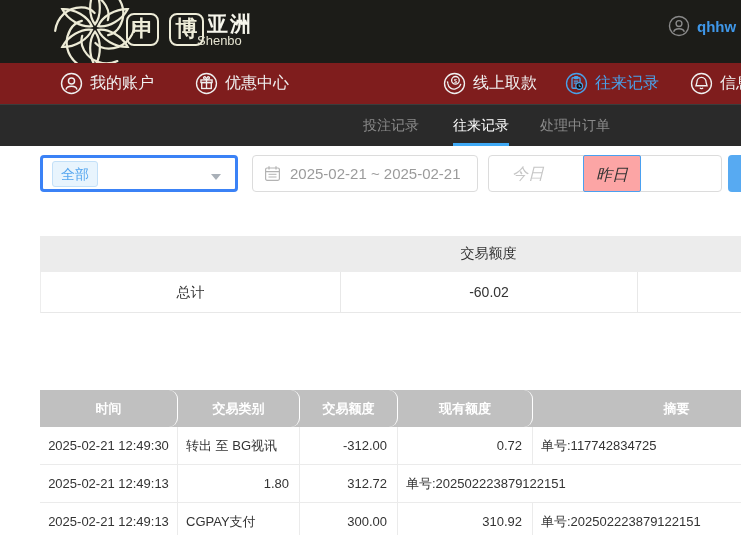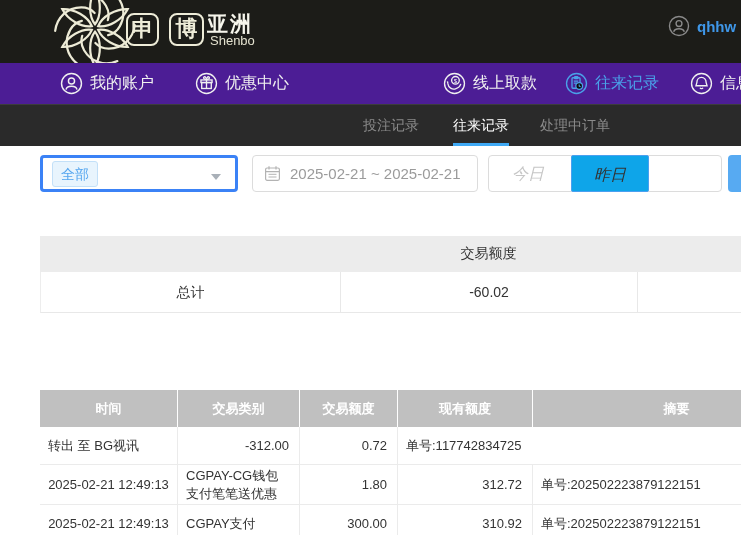--- a/index.html
+++ b/index.html
@@ -8,26 +8,26 @@
   .viewport { position:relative; width:741px; height:535px; overflow:hidden; background:#fff; }
 
   
   .topbar { position:absolute; left:0; top:0; width:100%; height:63px; background:#1c1c18; overflow:hidden; }
   .flower { position:absolute; left:49px; top:-18px; }
   .brand-box { position:absolute; top:13px; height:33px; border:2px solid #eeecd8; border-radius:8px;
                color:#eeecd8; font-size:22px; line-height:28px; text-align:center; font-weight:700; }
   .box1 { left:126px; width:33px; }
   .box2 { left:169px; width:35px; }
   .brand-region { position:absolute; left:207px; top:10px; color:#f7f6ec; font-size:21px; font-weight:700; letter-spacing:2px; }
-  .brand-latin  { position:absolute; left:210px; top:33px; color:#e4e2cf; font-size:13px; }
+  .brand-latin  { position:absolute; left:197px; top:33px; color:#e4e2cf; font-size:13px; }
   .user-box { position:absolute; left:668px; top:15px; display:flex; align-items:center; gap:7px; }
   .user-name { color:#3f97e8; font-size:15px; font-weight:700; white-space:nowrap; }
 
   
-  .mainnav { position:absolute; left:0; top:63px; width:100%; height:41px; background:#4c1d95; }
+  .mainnav { position:absolute; left:0; top:63px; width:100%; height:41px; background:#7f1d1d; }
   .nav-item { position:absolute; top:0; height:41px; display:flex; align-items:center; gap:7px;
               color:#f0f0f0; font-size:16px; font-weight:500; white-space:nowrap; cursor:pointer; }
   .nav-item.active { color:#4aa0e8; }
 
   
   .tabbar { position:absolute; left:0; top:104px; width:100%; height:42px; background:#2a2a2a; border-top:1px solid #3c3c3c;text-align:center; }
   .tab { position:absolute; top:0; height:41px; line-height:40px; font-size:14px; color:#8b8b8b; cursor:pointer; }
   .tab.active { color:#ffffff; }
   .tab.active::after { content:""; position:absolute; left:0; right:0; bottom:0; height:3px; background:#3fa9f5; }
 
@@ -38,37 +38,37 @@
               color:#54a5ef; font-size:14px; line-height:18px; }
   .caret { position:absolute; right:14px; top:16px; width:0; height:0;
            border-left:5px solid transparent; border-right:5px solid transparent; border-top:6px solid #a9b0b8; }
   .datepicker { position:absolute; left:252px; top:155px; width:226px; height:37px; background:#fff;
                 border:1px solid #dcdcdc; border-radius:4px; display:flex; align-items:center; gap:9px;
                 padding-left:11px; cursor:pointer; }
   .date-text { color:#9b9b9b; font-size:15px; white-space:nowrap; }
   .quick-group { position:absolute; left:488px; top:155px; width:234px; height:37px; background:#fff;
                  border:1px solid #dcdcdc; border-radius:4px; display:flex; }
   .quick-btn { width:78px; height:35px; line-height:35px; text-align:center; font-size:16px; color:#c6c6c6; cursor:pointer;font-style:italic; }
-  .quick-btn.active { position:relative; width:78px; height:37px; line-height:37px; margin:-1px 4px;
-                      border:1px solid #4aa0f0; border-radius:2px; color:#333; background:#0ea5e9; z-index:2; }
+  .quick-btn.active { position:relative; width:58px; height:37px; line-height:37px; margin:-1px 16px;
+                      border:1px solid #4aa0f0; border-radius:2px; color:#333; background:#fca5a5; z-index:2; }
   .search-btn { position:absolute; left:728px; top:155px; width:60px; height:37px; background:#57aaf2;
                 border:none; border-radius:4px; cursor:pointer; }
 
   
   .summary { position:absolute; left:40px; top:236px; width:780px; font-size:14px; color:#333; }
   .summary .hdr { display:grid; grid-template-columns:300px 297px 183px; height:36px; background:#ececec; align-items:center; }
   .summary .hdr div { text-align:center; }
   .summary .bdy { display:grid; grid-template-columns:300px 297px 183px; height:41px; align-items:center;
                   border-bottom:1px solid #e8e8e8; border-left:1px solid #ededed; }
   .summary .bdy div { text-align:center; height:100%; line-height:40px; border-right:1px solid #e8e8e8; }
 
   
   .dtable { position:absolute; left:40px; top:390px; width:780px; font-size:13px; color:#333; }
   .dt-hdr { display:grid; grid-template-columns:138px 122px 98px 135px 287px; height:37px; background:#c0c0c0; }
-  .dt-hdr div { color:#fff; font-weight:700; text-align:center; line-height:37px; border-right:1px solid #fff; }
+  .dt-hdr div { color:#fff; font-weight:700; text-align:center; line-height:37px; border-right:1px solid #fff;border-radius:9px; }
   .dt-hdr div:last-child { border-right:none; }
   .dt-row { display:grid; grid-template-columns:138px 122px 98px 135px 287px; min-height:38px;
             border-bottom:1px solid #ebebeb; background:#fff; }
   .dt-row div { display:flex; align-items:center; border-right:1px solid #ebebeb; padding:2px 8px; line-height:1.35; }
   .dt-row div:last-child { border-right:none; }
   .c-time { justify-content:center; white-space:nowrap; }
   .c-type { justify-content:flex-start; }
   .c-amt, .c-bal { justify-content:flex-end; padding-right:10px !important; white-space:nowrap; }
   .c-memo { justify-content:flex-start; white-space:nowrap; }
 
@@ -222,28 +222,28 @@
 
   <div class="dtable">
     <div class="dt-hdr">
       <div>时间</div>
       <div>交易类别</div>
       <div>交易额度</div>
       <div>现有额度</div>
       <div>摘要</div>
     </div>
     <div class="dt-row">
+      <div class="c-time">2025-02-21 12:49:30</div>
       <div class="c-type">转出 至 BG视讯</div>
       <div class="c-amt">-312.00</div>
       <div class="c-bal">0.72</div>
       <div class="c-memo">单号:117742834725</div>
     </div>
     <div class="dt-row">
       <div class="c-time">2025-02-21 12:49:13</div>
-      <div class="c-type">CGPAY-CG钱包支付笔笔送优惠</div>
       <div class="c-amt">1.80</div>
       <div class="c-bal">312.72</div>
       <div class="c-memo">单号:202502223879122151</div>
     </div>
     <div class="dt-row">
       <div class="c-time">2025-02-21 12:49:13</div>
       <div class="c-type">CGPAY支付</div>
       <div class="c-amt">300.00</div>
       <div class="c-bal">310.92</div>
       <div class="c-memo">单号:202502223879122151</div>

